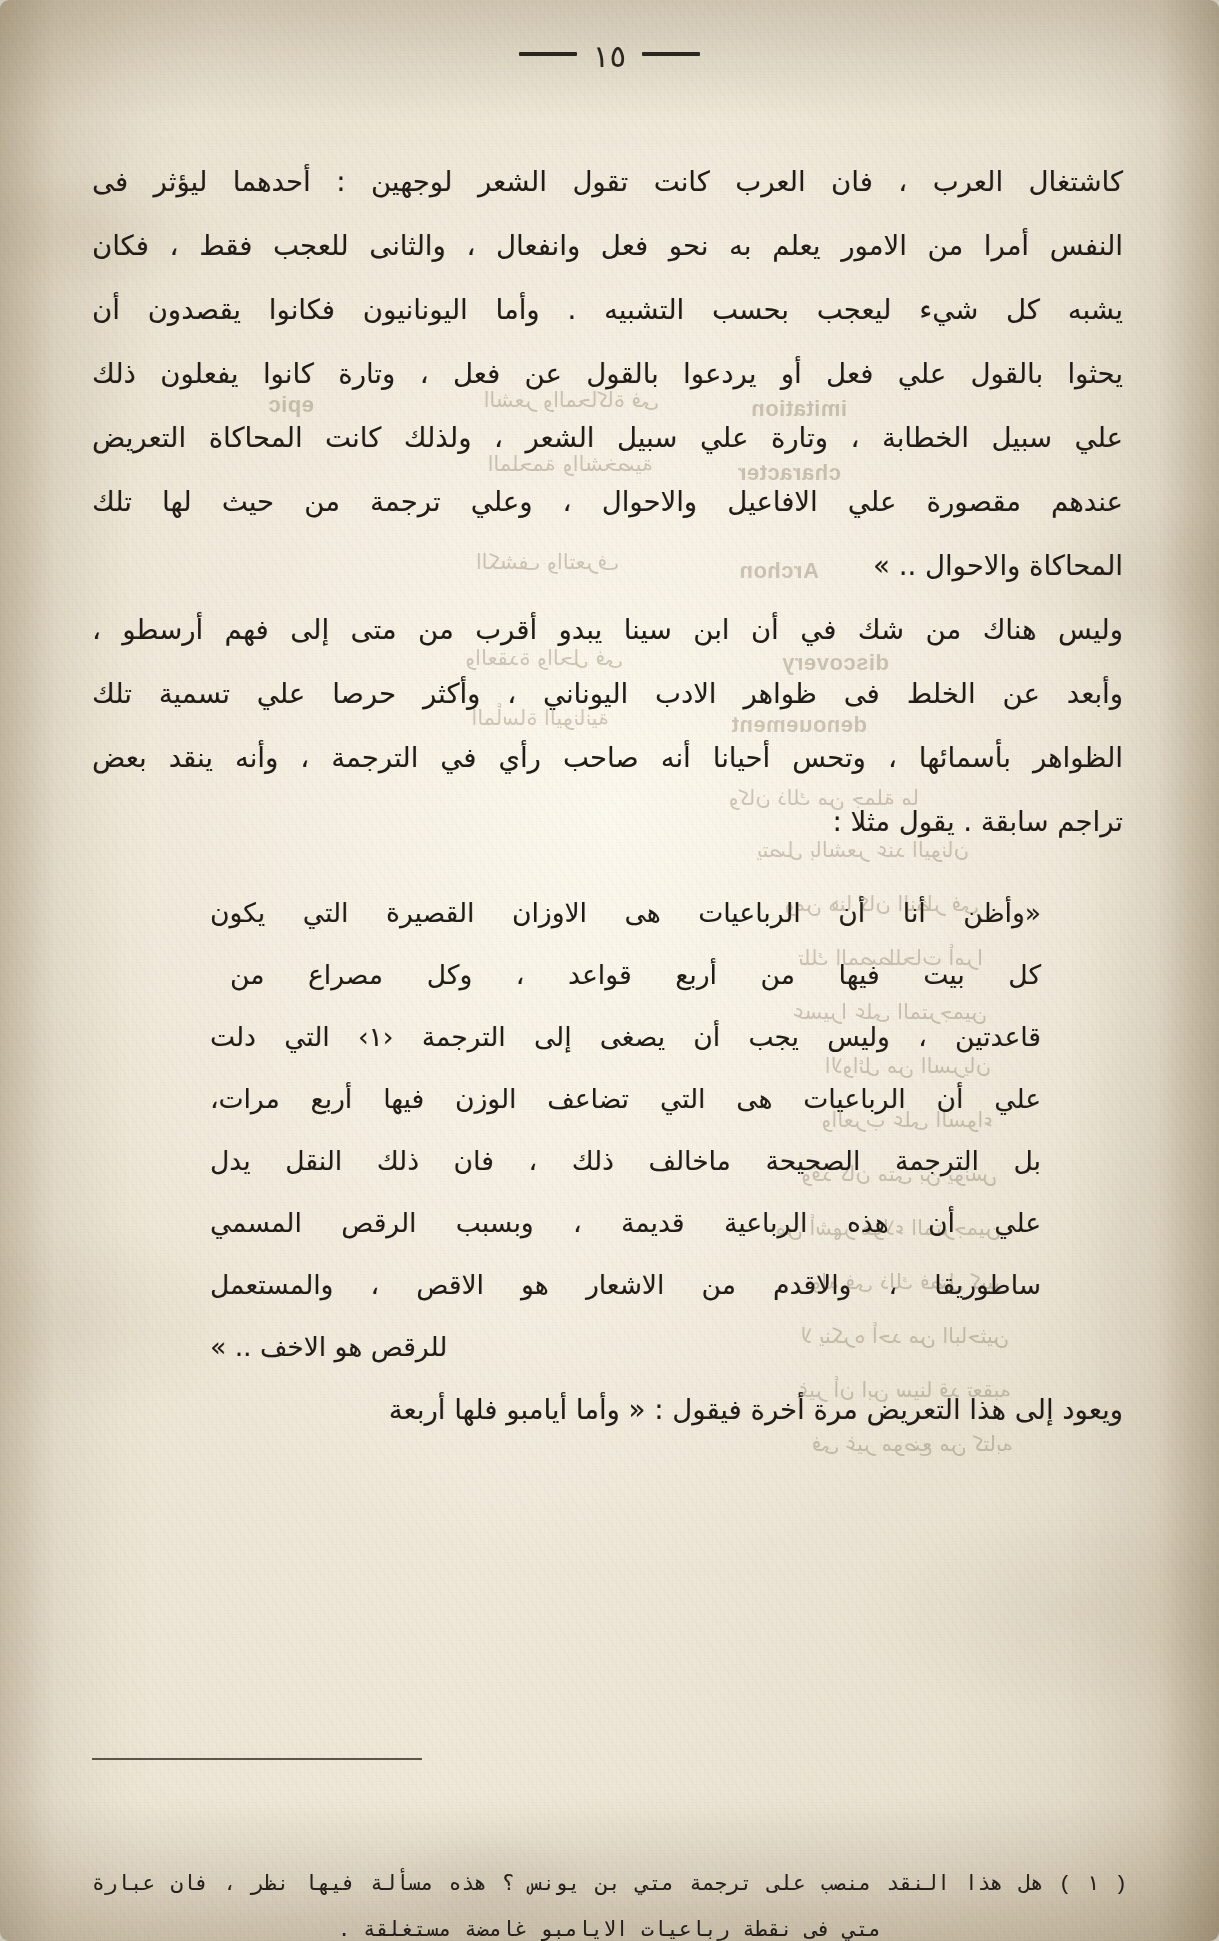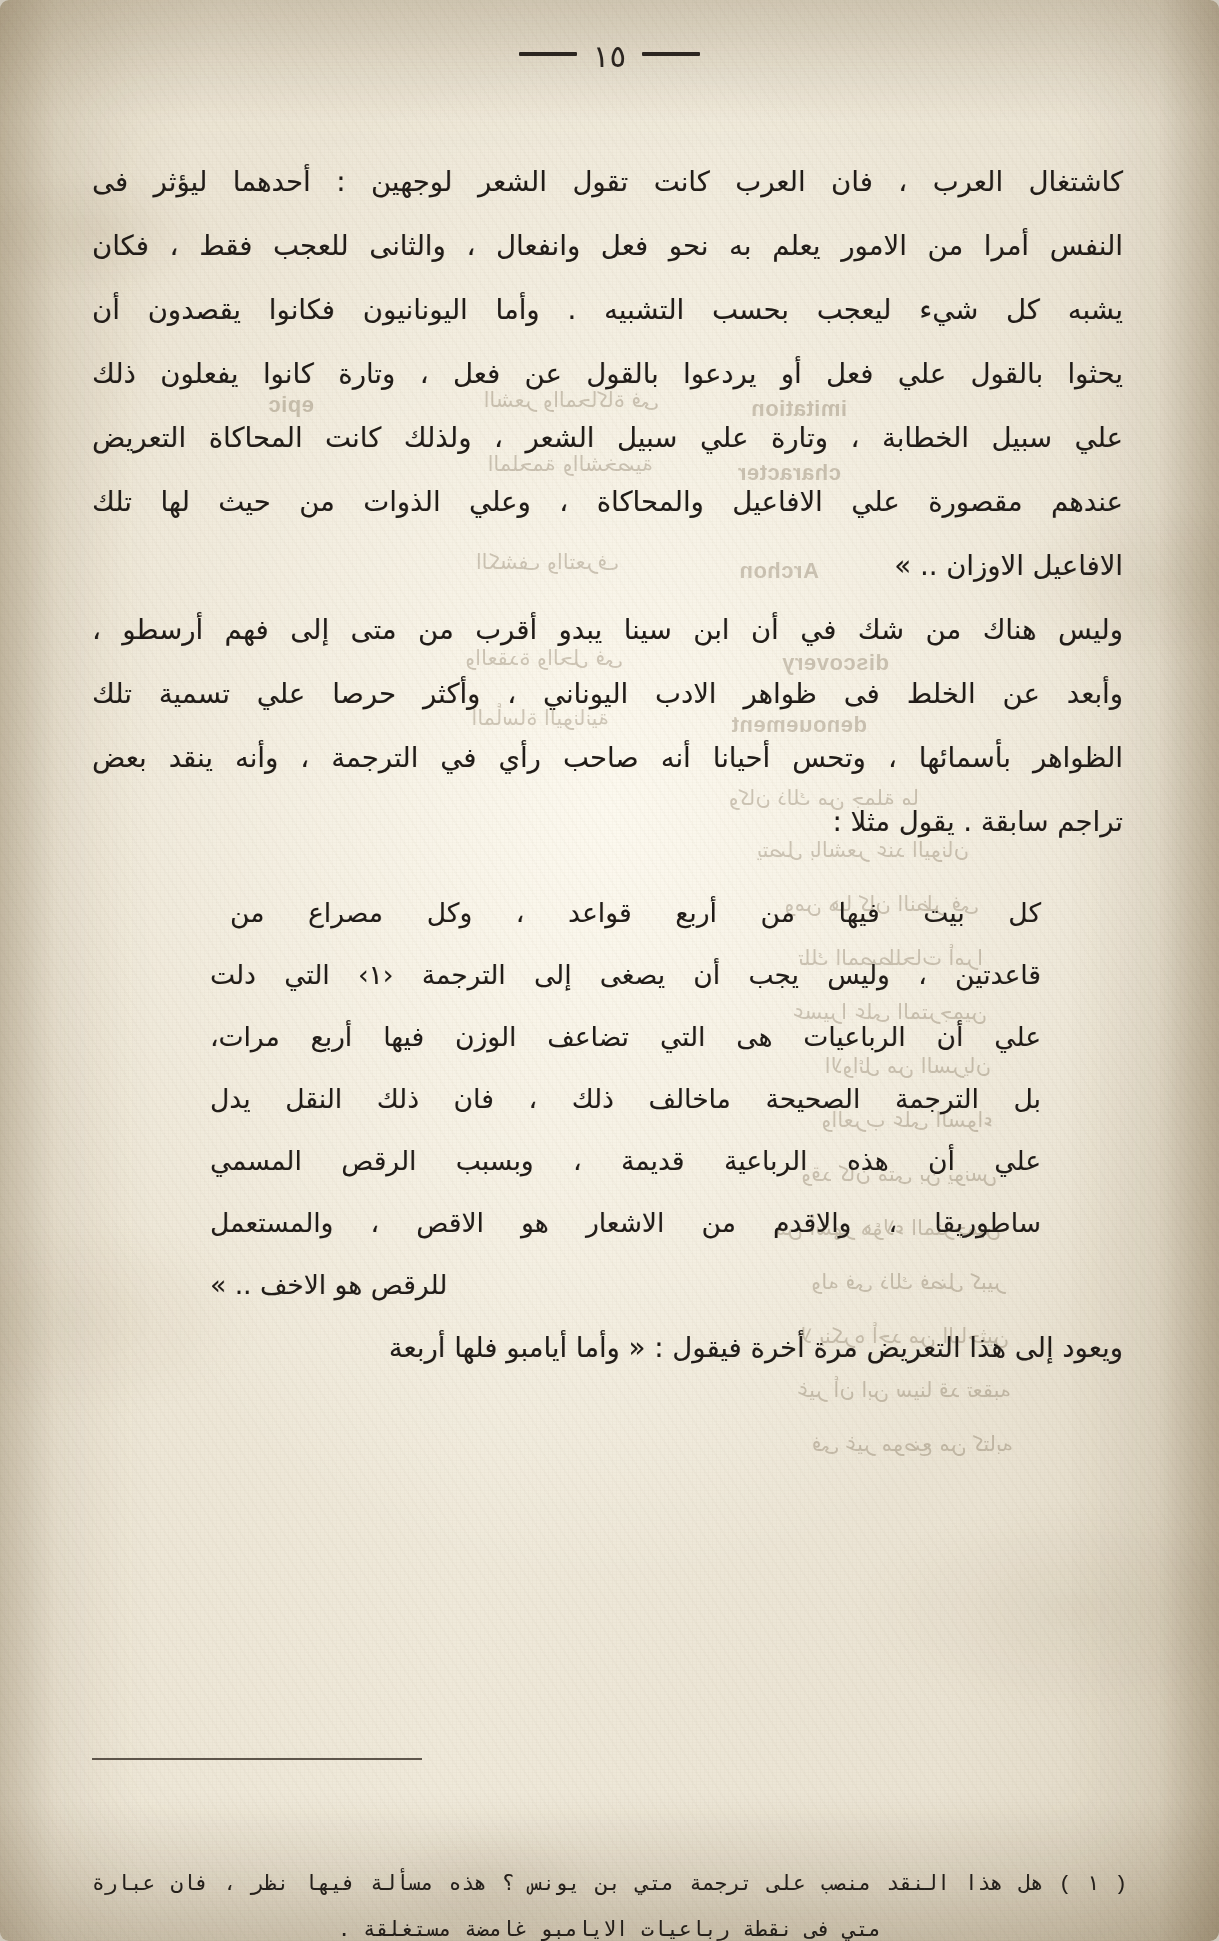--- a/index.html
+++ b/index.html
@@ -217,32 +217,33 @@
   </div>
 
   <div class="body">
 
     <div id="para-1">
         <div class="para">كاشتغال العرب ، فان العرب كانت تقول الشعر لوجهين : أحدهما ليؤثر فى</div>
         <div class="para">النفس أمرا من الامور يعلم به نحو فعل وانفعال ، والثانى للعجب فقط ، فكان</div>
         <div class="para">يشبه كل شيء ليعجب بحسب التشبيه . وأما اليونانيون فكانوا يقصدون أن</div>
         <div class="para">يحثوا بالقول علي فعل أو يردعوا بالقول عن فعل ، وتارة كانوا يفعلون ذلك</div>
         <div class="para">علي سبيل الخطابة ، وتارة علي سبيل الشعر ، ولذلك كانت المحاكاة التعريض</div>
-        <div class="para">عندهم مقصورة علي الافاعيل والمحاكاة ، وعلي الذوات من حيث لها تلك</div>
-        <div class="para no-justify-last">الافاعيل الاوزان .. »</div>
+        <div class="para">عندهم مقصورة علي الافاعيل والاحوال ، وعلي ترجمة من حيث لها تلك</div>
+        <div class="para no-justify-last">المحاكاة والاحوال .. »</div>
       </div>
 
     <div class="gap" id="para-2">
         <div class="para">وليس هناك من شك في أن ابن سينا يبدو أقرب من متى إلى فهم أرسطو ،</div>
         <div class="para">وأبعد عن الخلط فى ظواهر الادب اليوناني ، وأكثر حرصا علي تسمية تلك</div>
         <div class="para">الظواهر بأسمائها ، وتحس أحيانا أنه صاحب رأي في الترجمة ، وأنه ينقد بعض</div>
         <div class="para no-justify-last">تراجم سابقة . يقول مثلا :</div>
       </div>
 
     <div class="quote-block" id="quote-1">
+        <div class="q-line" style="text-align: justify; text-align-last: justify;">«وأظن أنا أن الرباعيات هى الاوزان القصيرة التي يكون</div>
         <div class="q-line" style="text-align: justify; text-align-last: justify; margin-left: 20px;">كل بيت فيها من أربع قواعد ، وكل مصراع من</div>
         <div class="q-line" style="text-align: justify; text-align-last: justify;">قاعدتين ، وليس يجب أن يصغى إلى الترجمة ‹١› التي دلت</div>
         <div class="q-line" style="text-align: justify; text-align-last: justify;">علي أن الرباعيات هى التي تضاعف الوزن فيها أربع مرات،</div>
         <div class="q-line" style="text-align: justify; text-align-last: justify;">بل الترجمة الصحيحة ماخالف ذلك ، فان ذلك النقل يدل</div>
         <div class="q-line" style="text-align: justify; text-align-last: justify;">علي أن هذه الرباعية قديمة ، وبسبب الرقص المسمي</div>
         <div class="q-line" style="text-align: justify; text-align-last: justify;">ساطوريقا ، والاقدم من الاشعار هو الاقص ، والمستعمل</div>
         <div class="q-line last" style="text-align: justify; text-align-last: left;">للرقص هو الاخف .. »</div>
       </div>
 
     <div class="gap" id="para-3">

